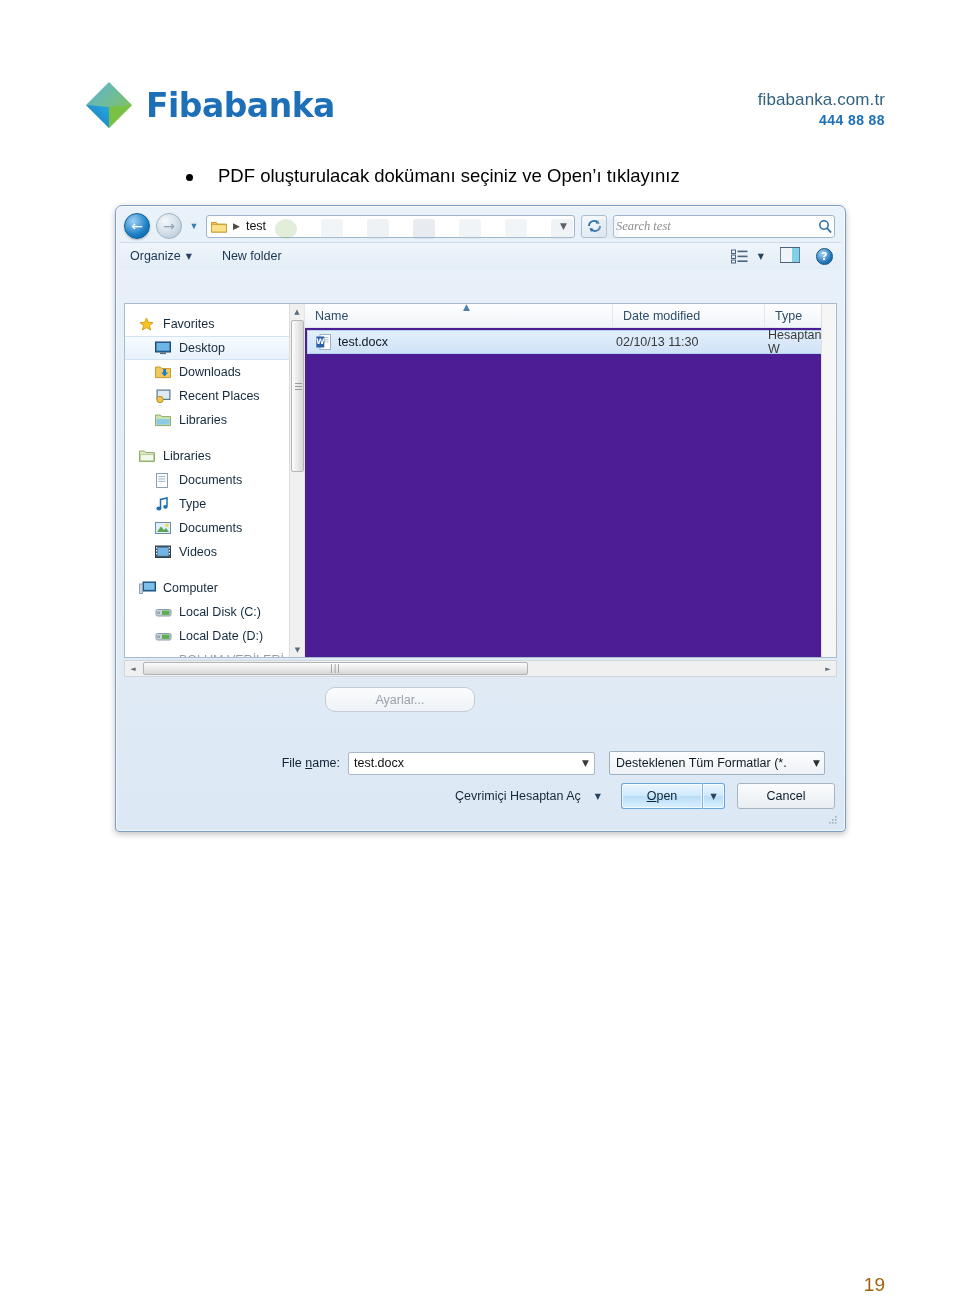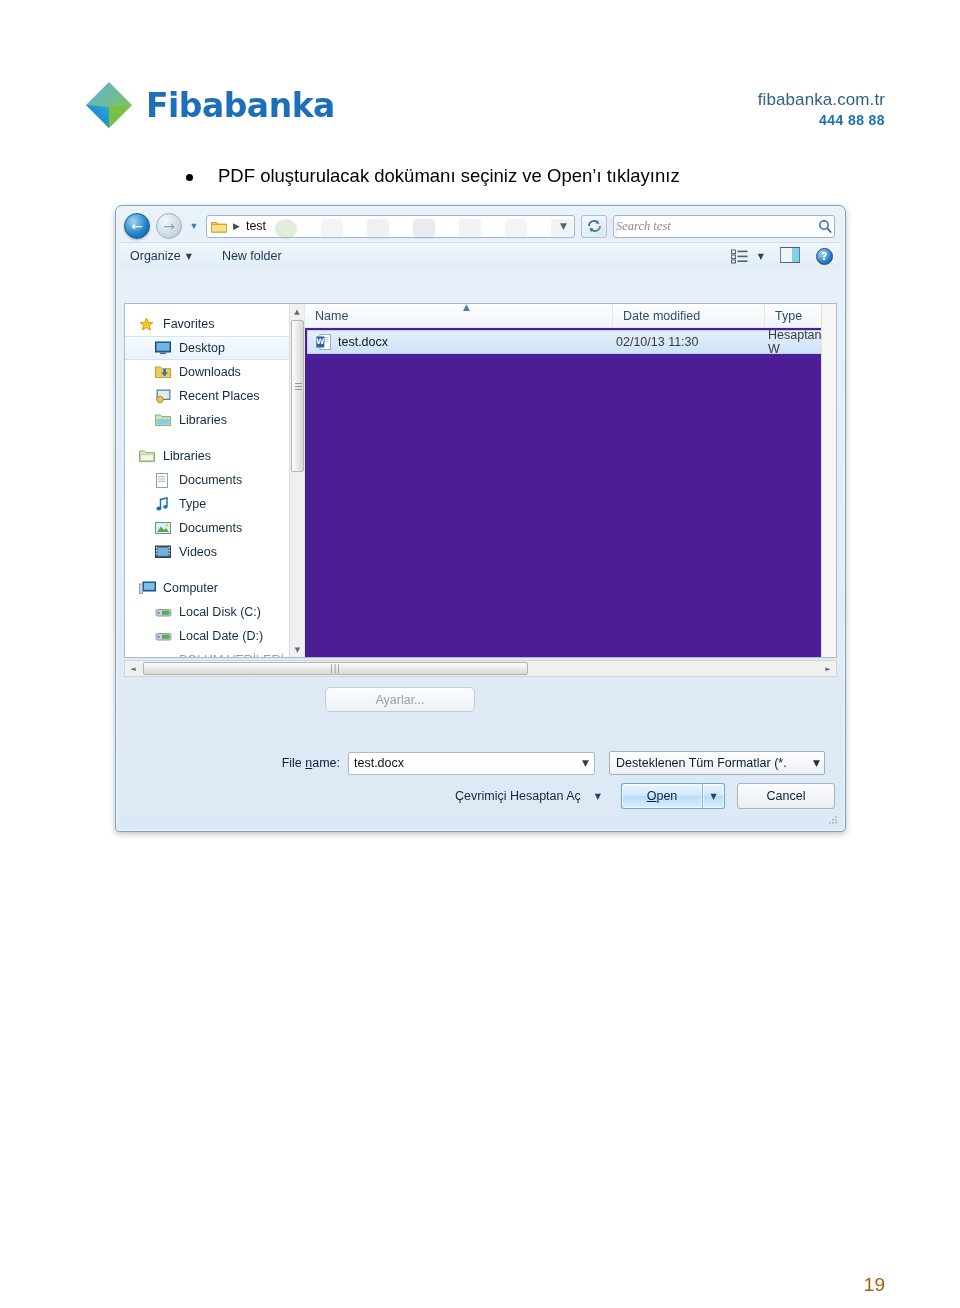--- a/index.html
+++ b/index.html
@@ -143,21 +143,21 @@
          background:#f0f0f0; border:1px solid #cfd6dd; }
   .hsb-arrow { width:16px; text-align:center; font-size:7px; color:#5d6e7d; font-family:"DejaVu Sans", sans-serif;}
   .hsb-track { flex:1; position:relative; height:15px; }
   .hsb-thumb { position:absolute; left:2px; top:1px; width:385px; height:13px;
                background:linear-gradient(180deg,#fdfdfd,#d8d8d8); border:1px solid #b2b2b2; border-radius:2px;
                display:flex; align-items:center; justify-content:center; }
   .hsb-grip { font-size:8px; color:#8a8a8a; letter-spacing:1px; font-family:"DejaVu Sans", sans-serif;}
 
   
   .settings-btn { position:absolute; left:205px; top:477px; width:150px; height:25px;
-                  background:linear-gradient(180deg,#fbfcfd,#eef2f6); border:1px solid #c3ccd5; border-radius:5px;
+                  background:linear-gradient(180deg,#fbfcfd,#eef2f6); border:1px solid #c3ccd5; border-radius:10px;
                   display:flex; align-items:center; justify-content:center; font-size:12.5px; color:#9aa3ab; }
 
   .filename-row { position:absolute; left:0; right:4px; top:540px; height:26px; display:flex; align-items:center; }
   .fn-label { width:228px; text-align:right; padding-right:8px; font-size:12.5px; color:#0f2236; }
   .fn-input { width:247px; height:23px; background:#fff; border:1px solid #a8b9c9; border-radius:2px;
               display:flex; align-items:center; padding:0 5px; font-size:12.5px; color:#101010; }
   .fn-input .caretdn { margin-left:auto; font-size:9px; color:#3b3b3b; font-family:"DejaVu Sans", sans-serif;}
   .type-select { margin-left:14px; width:216px; height:24px; background:linear-gradient(180deg,#fcfdfe,#eef2f6);
                  border:1px solid #9fb0c0; border-radius:2px; display:flex; align-items:center;
                  padding:0 4px 0 6px; font-size:12.5px; color:#0d1b27; overflow:hidden; white-space:nowrap; }

